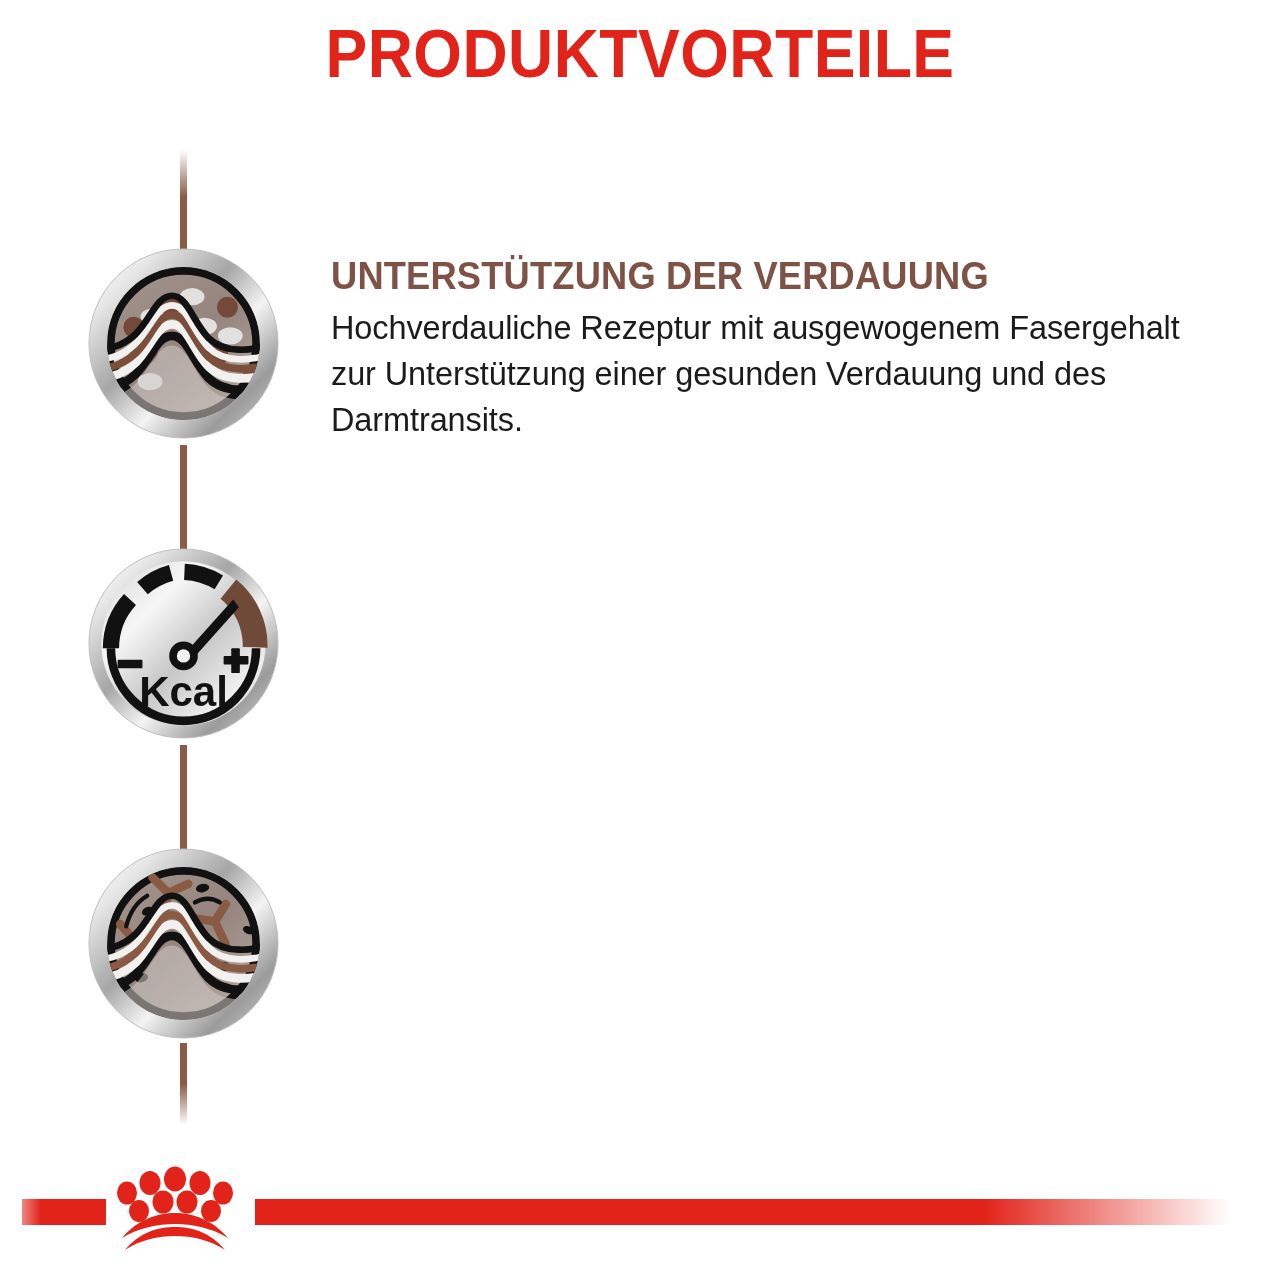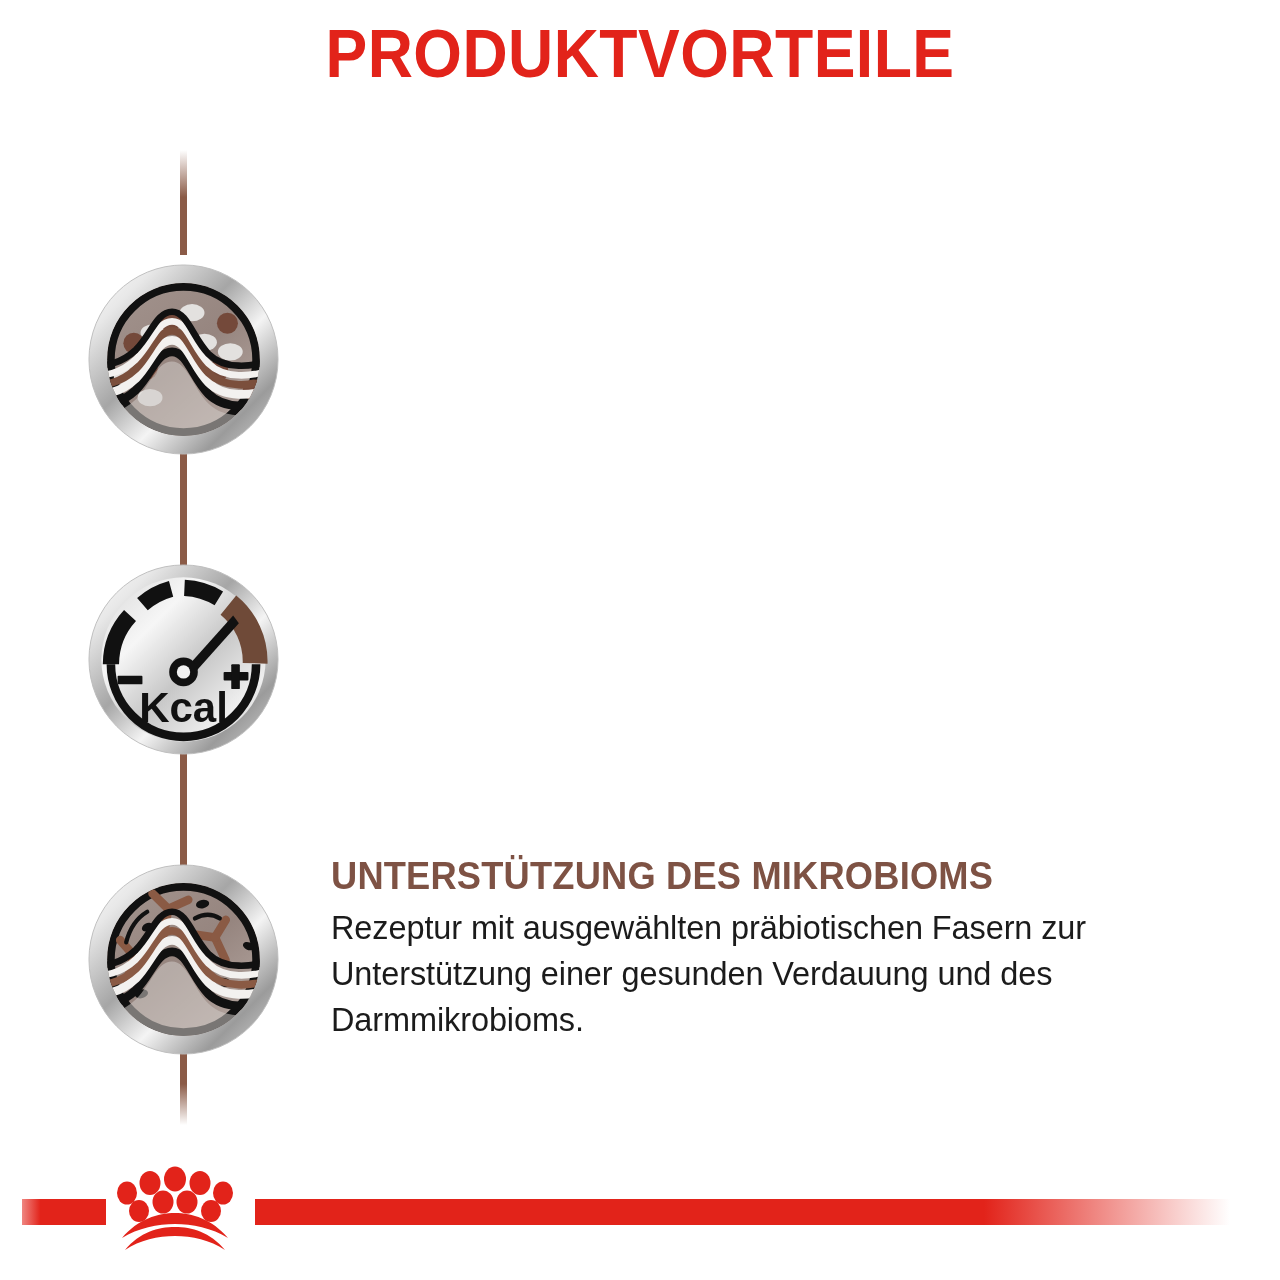--- a/index.html
+++ b/index.html
@@ -68,21 +68,21 @@
     height: 200px;
   }
   .benefit.b0 { top: 248px; }
   .benefit.b1 { top: 548px; }
   .benefit.b2 { top: 848px; }
 
   
   .medallion {
     position: absolute;
     left: 88px;
-    top: 16px;
+    top: 0;
     width: 191px;
     height: 191px;
   }
   .medallion svg { display: block; width: 191px; height: 191px; }
 
   
   .benefit-text {
     position: absolute;
     left: 331px;
     top: 6px;
@@ -204,20 +204,24 @@
         <path d="M -10 150 C 20 150, 35 146, 50 132 C 66 116, 72 92, 88 92 C 104 92, 110 120, 126 136 C 142 152, 170 152, 200 140" fill="none" stroke="#111111" stroke-width="9" stroke-linecap="round"></path>
         <path d="M -10 138 C 20 138, 35 134, 50 120 C 66 104, 72 80, 88 80 C 104 80, 110 108, 126 124 C 142 140, 170 140, 200 128" fill="none" stroke="#f3f1ef" stroke-width="9" stroke-linecap="round"></path>
         <path d="M -10 128 C 20 128, 35 124, 50 110 C 66 94, 72 70, 88 70 C 104 70, 110 98, 126 114 C 142 130, 170 130, 200 118" fill="none" stroke="#7b4f3c" stroke-width="8" stroke-linecap="round"></path>
         <path d="M -10 118 C 20 118, 35 114, 50 100 C 66 84, 72 60, 88 60 C 104 60, 110 88, 126 104 C 142 120, 170 120, 200 108" fill="none" stroke="#f3f1ef" stroke-width="7" stroke-linecap="round"></path>
         <path d="M -10 108 C 20 108, 35 104, 50 90 C 66 74, 72 50, 88 50 C 104 50, 110 78, 126 94 C 142 110, 170 110, 200 98" fill="none" stroke="#111111" stroke-width="7" stroke-linecap="round"></path>
 
         <path d="M -10 200 L 210 200 L 210 150 C 170 162, 142 162, 126 146 C 110 130, 104 102, 88 102 C 72 102, 66 126, 50 142 C 35 156, 20 160, -10 160 Z" fill="#cfcac7" opacity="0.55"></path>
       </g>
       <circle cx="100" cy="100" r="99" fill="none" stroke="#bdbdbd" stroke-width="1"></circle>
     </svg>
+  </div>
+  <div class="benefit-text">
+    <div class="benefit-heading">UNTERSTÜTZUNG DER VERDAUUNG</div>
+    <div class="benefit-body">Hochverdauliche Rezeptur mit ausgewogenem Fasergehalt zur Unterstützung einer gesunden Verdauung und des Darmtransits.</div>
   </div>
 </div>
 
 <div class="benefit b1">
   <div class="medallion">
     <svg viewBox="0 0 200 200" xmlns="http://www.w3.org/2000/svg">
       <defs>
         <linearGradient id="ring2" x1="0%" y1="0%" x2="100%" y2="100%">
           <stop offset="0%" stop-color="#ffffff"></stop>
           <stop offset="18%" stop-color="#e8e8e8"></stop>
@@ -325,24 +329,20 @@
 
         <path d="M -10 150 C 20 150, 35 146, 50 132 C 66 116, 72 92, 88 92 C 104 92, 110 120, 126 136 C 142 152, 170 152, 200 140" fill="none" stroke="#111111" stroke-width="9" stroke-linecap="round"></path>
         <path d="M -10 138 C 20 138, 35 134, 50 120 C 66 104, 72 80, 88 80 C 104 80, 110 108, 126 124 C 142 140, 170 140, 200 128" fill="none" stroke="#f3f1ef" stroke-width="9" stroke-linecap="round"></path>
         <path d="M -10 128 C 20 128, 35 124, 50 110 C 66 94, 72 70, 88 70 C 104 70, 110 98, 126 114 C 142 130, 170 130, 200 118" fill="none" stroke="#8a5a44" stroke-width="8" stroke-linecap="round"></path>
         <path d="M -10 118 C 20 118, 35 114, 50 100 C 66 84, 72 60, 88 60 C 104 60, 110 88, 126 104 C 142 120, 170 120, 200 108" fill="none" stroke="#f3f1ef" stroke-width="7" stroke-linecap="round"></path>
         <path d="M -10 108 C 20 108, 35 104, 50 90 C 66 74, 72 50, 88 50 C 104 50, 110 78, 126 94 C 142 110, 170 110, 200 98" fill="none" stroke="#111111" stroke-width="7" stroke-linecap="round"></path>
         <path d="M -10 200 L 210 200 L 210 150 C 170 162, 142 162, 126 146 C 110 130, 104 102, 88 102 C 72 102, 66 126, 50 142 C 35 156, 20 160, -10 160 Z" fill="#cfcac7" opacity="0.55"></path>
       </g>
       <circle cx="100" cy="100" r="99" fill="none" stroke="#bdbdbd" stroke-width="1"></circle>
     </svg>
-  </div>
-  <div class="benefit-text">
-    <div class="benefit-heading">UNTERSTÜTZUNG DES MIKROBIOMS</div>
-    <div class="benefit-body">Rezeptur mit ausgewählten präbiotischen Fasern zur Unterstützung einer gesunden Verdauung und des Darmmikrobioms.</div>
   </div>
 </div>
 
 <div class="footer">
   <div class="footer-inner">
     <div class="bar-left"></div>
     <div class="bar-right"></div>
     <div class="crown">
       <svg viewBox="0 0 126 84" xmlns="http://www.w3.org/2000/svg">
         <g fill="#e2231a">

